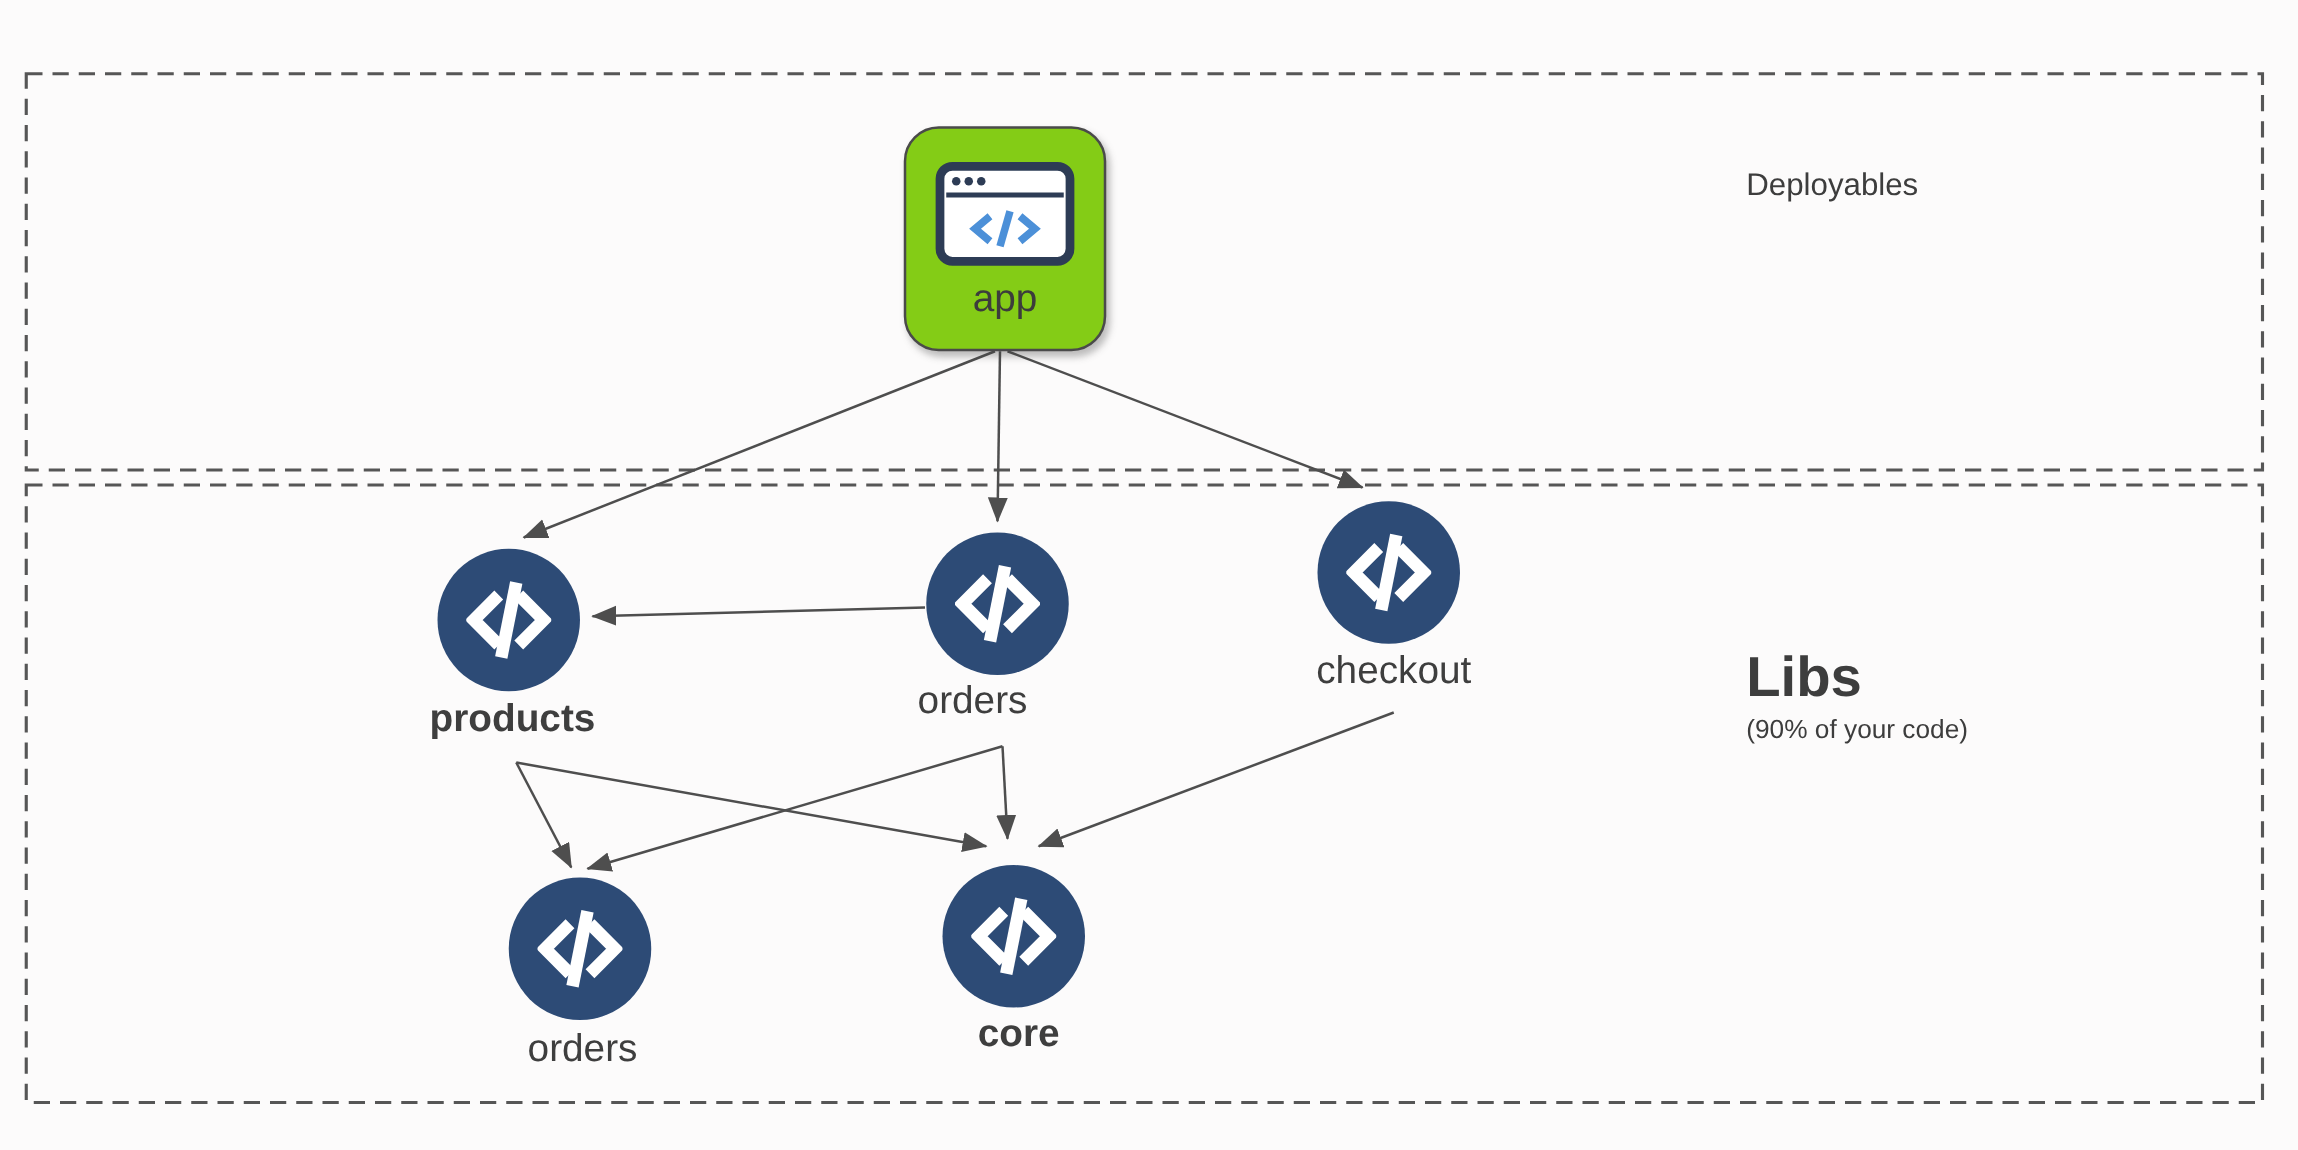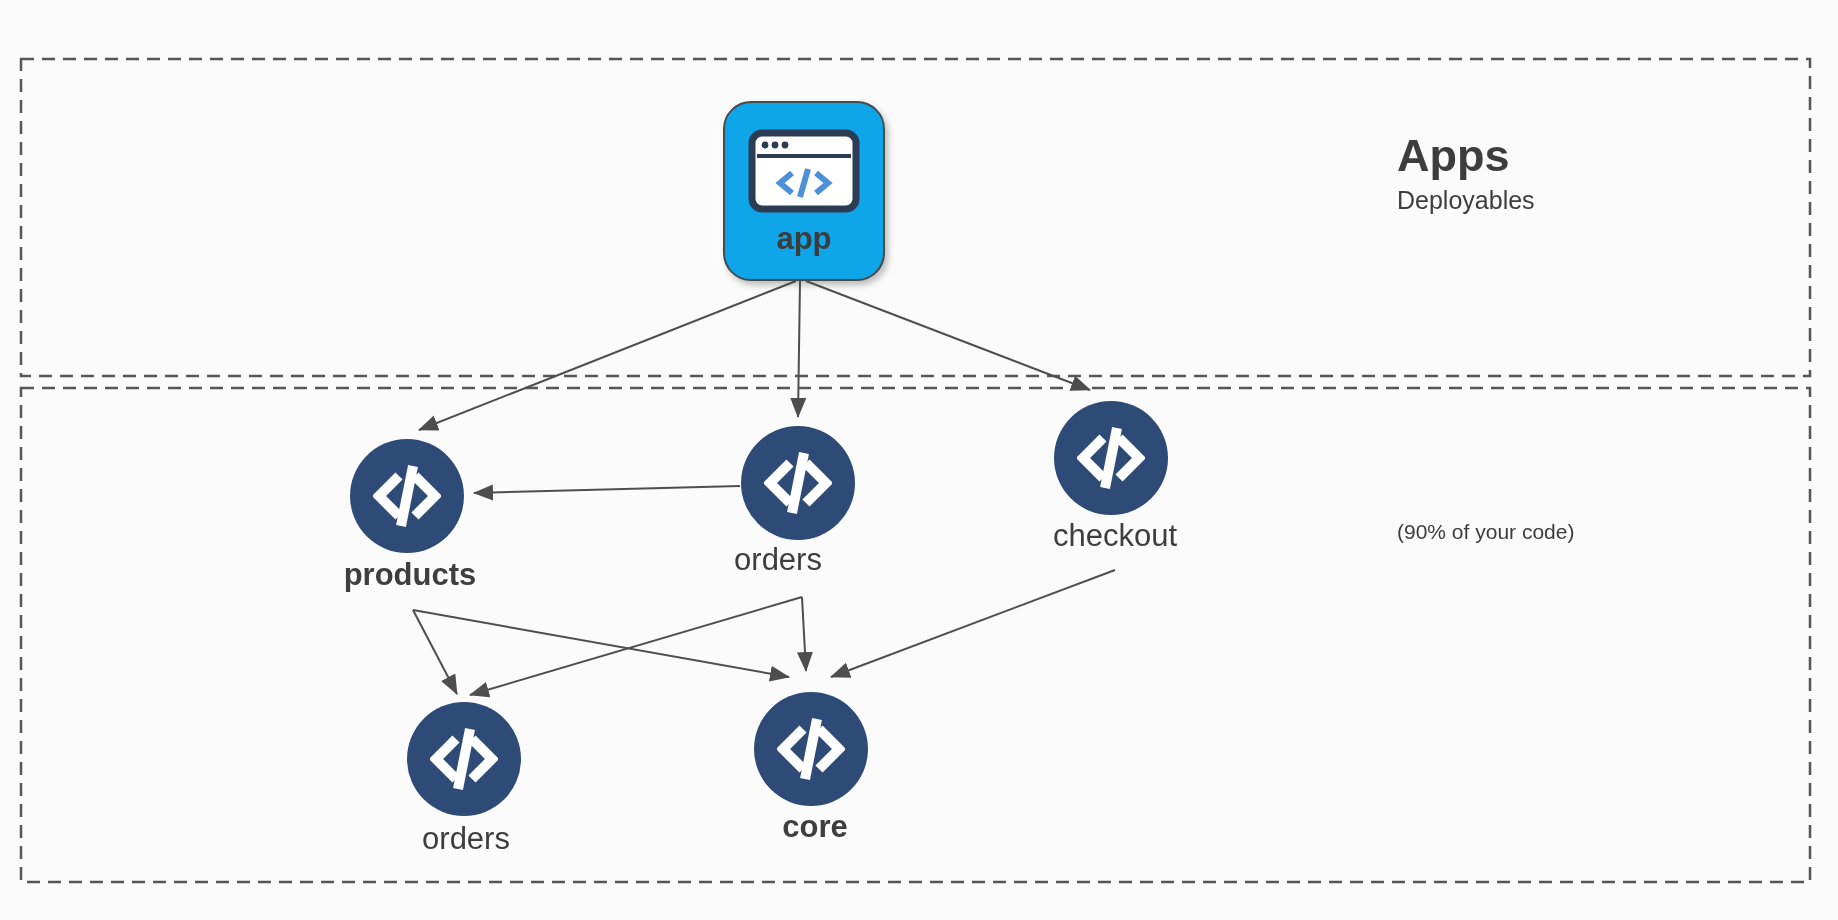--- a/index.html
+++ b/index.html
@@ -17,28 +17,27 @@
     width: 1838px; height: 920px;
   }
   .zone-rect { fill: none; stroke: #565656; stroke-width: 2.5; stroke-dasharray: 13 8; }
   .edge { stroke: #4e4e4e; stroke-width: 2; fill: none; }
 
   
   .app-card {
     position: absolute;
     left: 723px; top: 101px;
     width: 158px; height: 176px;
-    background: #0ea5e9;
+    background: #84cc16;
     border: 2px solid #4a4a4a;
     border-radius: 28px;
     box-shadow: 3px 4px 6px rgba(70,70,70,0.35);
     display: flex;
     flex-direction: column;
     align-items: center;
-    font-weight: bold;
   }
   .app-card .browser-icon { margin-top: 26px; }
   .app-label {
     margin-top: 10px;
     font-size: 31px;
     color: #3c3c3c;
     line-height: 1;
   }
 
   
@@ -157,20 +156,20 @@
       <g stroke="#ffffff" stroke-width="10" fill="none">
         <polyline points="26,12 6,32 26,52"></polyline>
         <polyline points="42,12 62,32 42,52"></polyline>
         <line x1="40" y1="2" x2="28" y2="62"></line>
       </g>
     </svg>
   </div>
   <div class="node-label" style="left:815px; top:810px;font-weight:bold;">core</div>
 
   <div class="zone-heading apps" style="top:130px;">
-    <div class="zone-title">Apps</div>
     <div class="zone-subtitle">Deployables</div>
   </div>
   <div class="zone-heading libs" style="top:516px;">
+    <div class="zone-title">Libs</div>
     <div class="zone-subtitle">(90% of your code)</div>
   </div>
 
 </div>
 
 </body></html>

